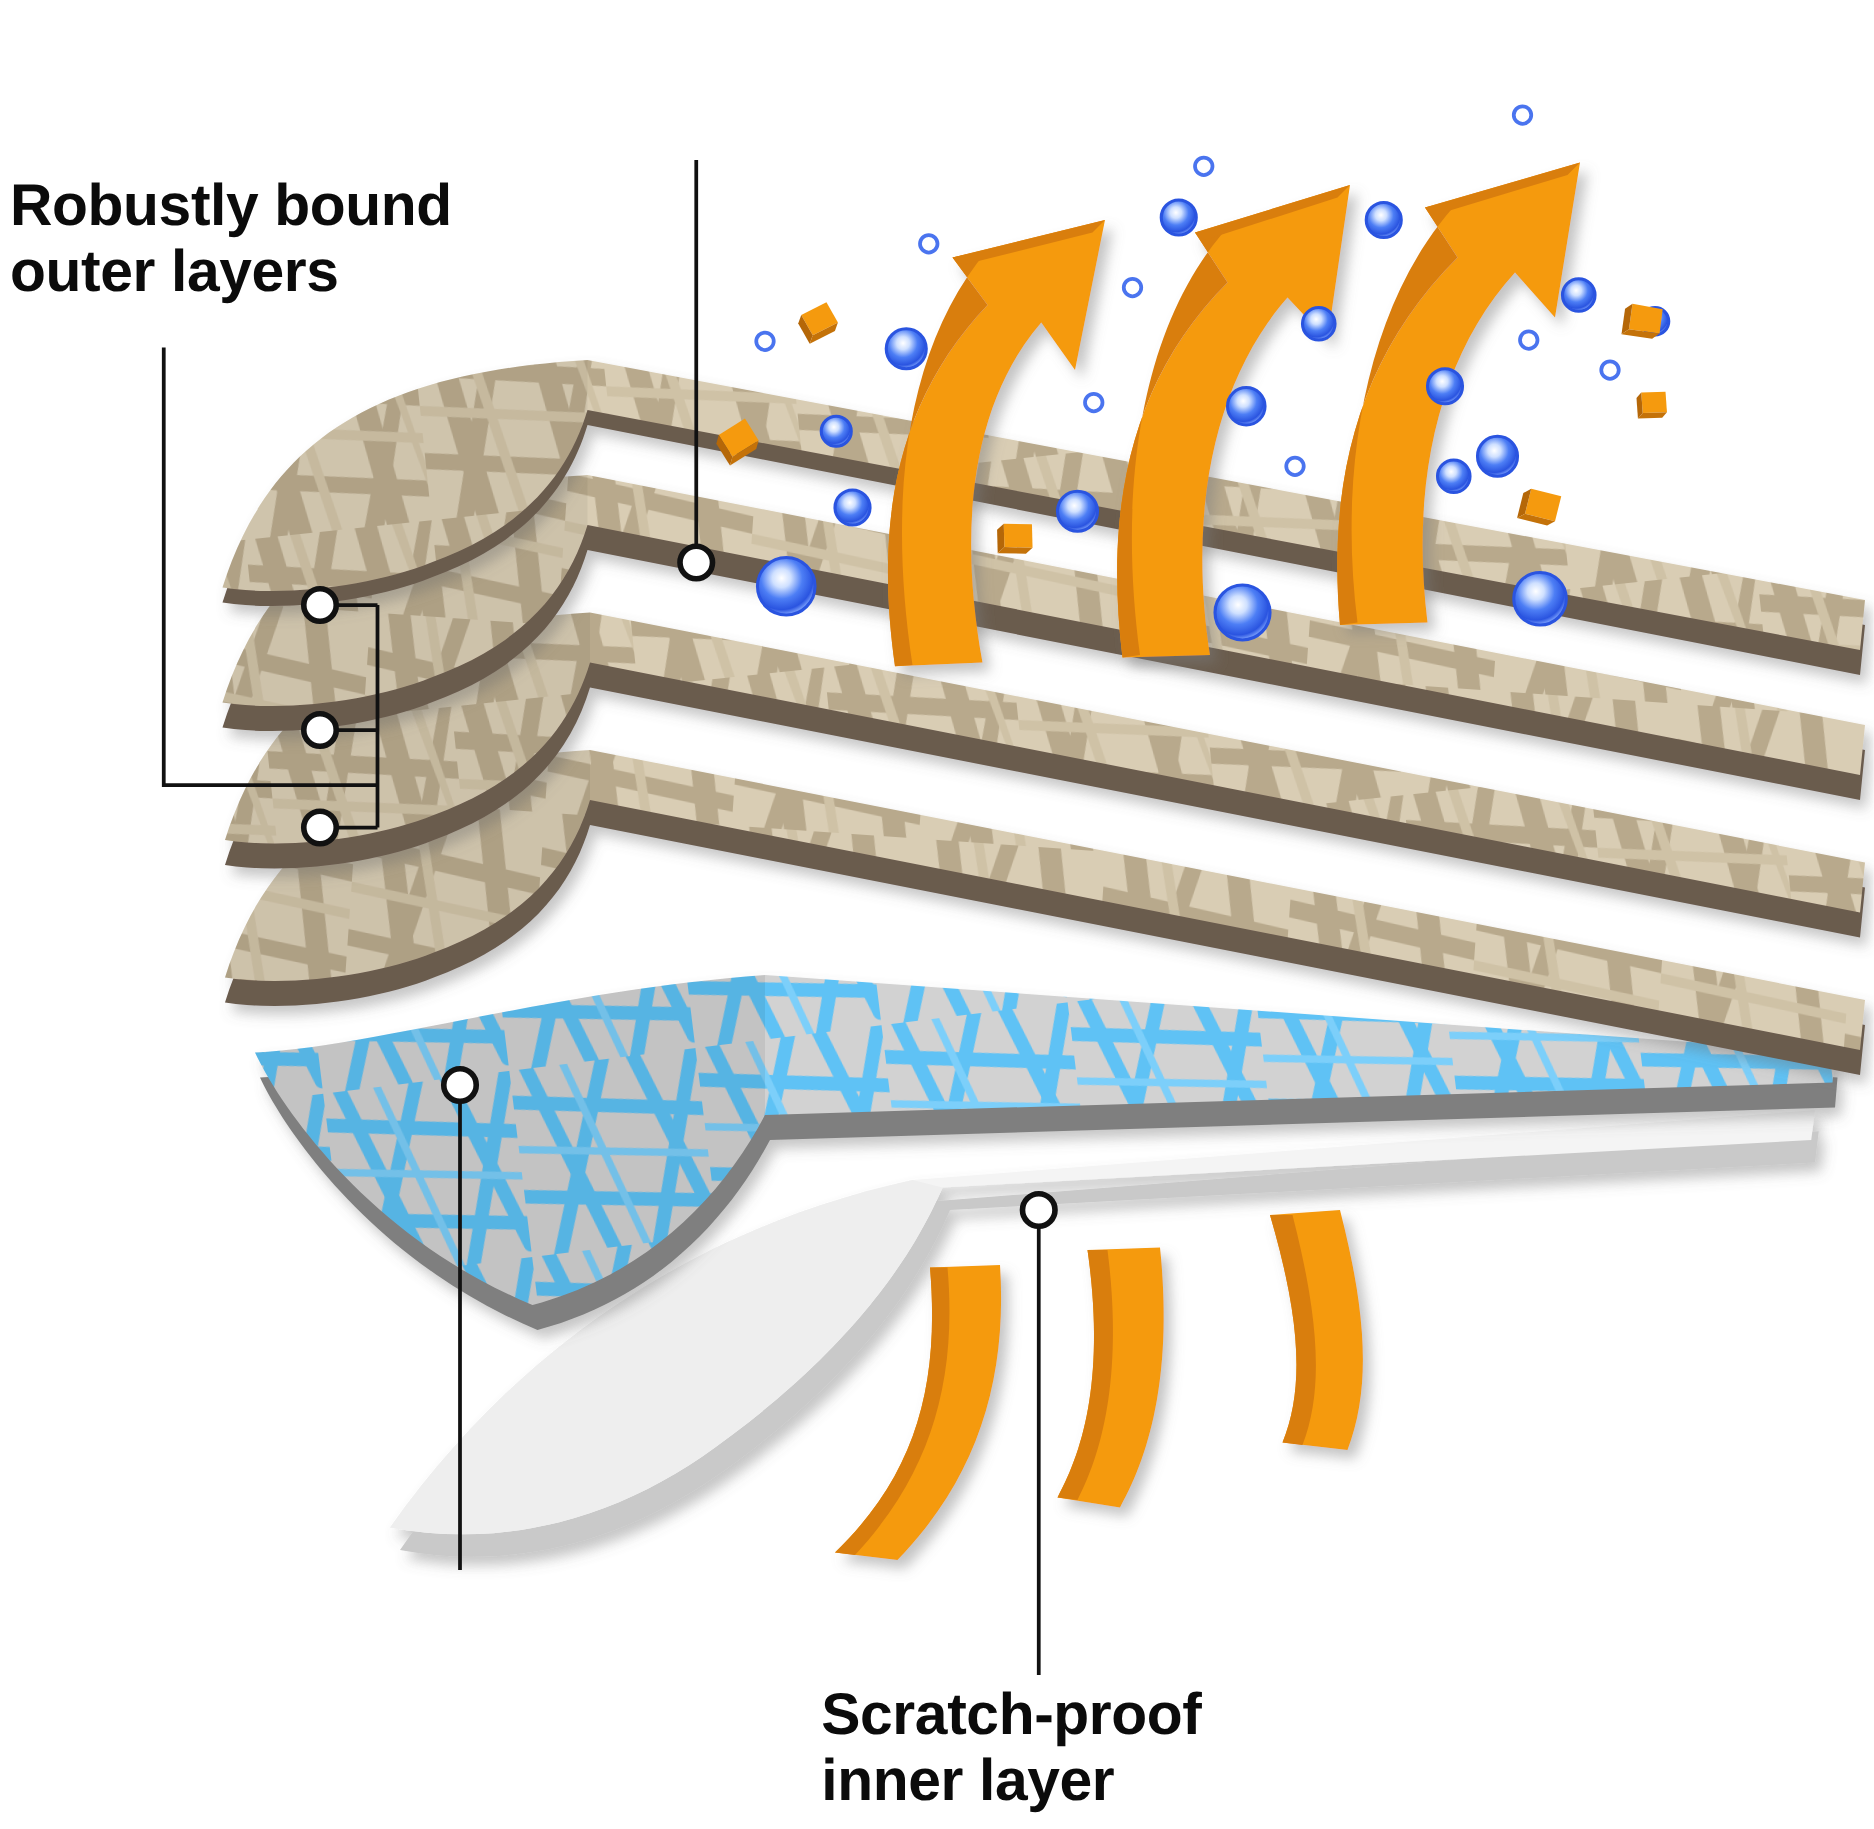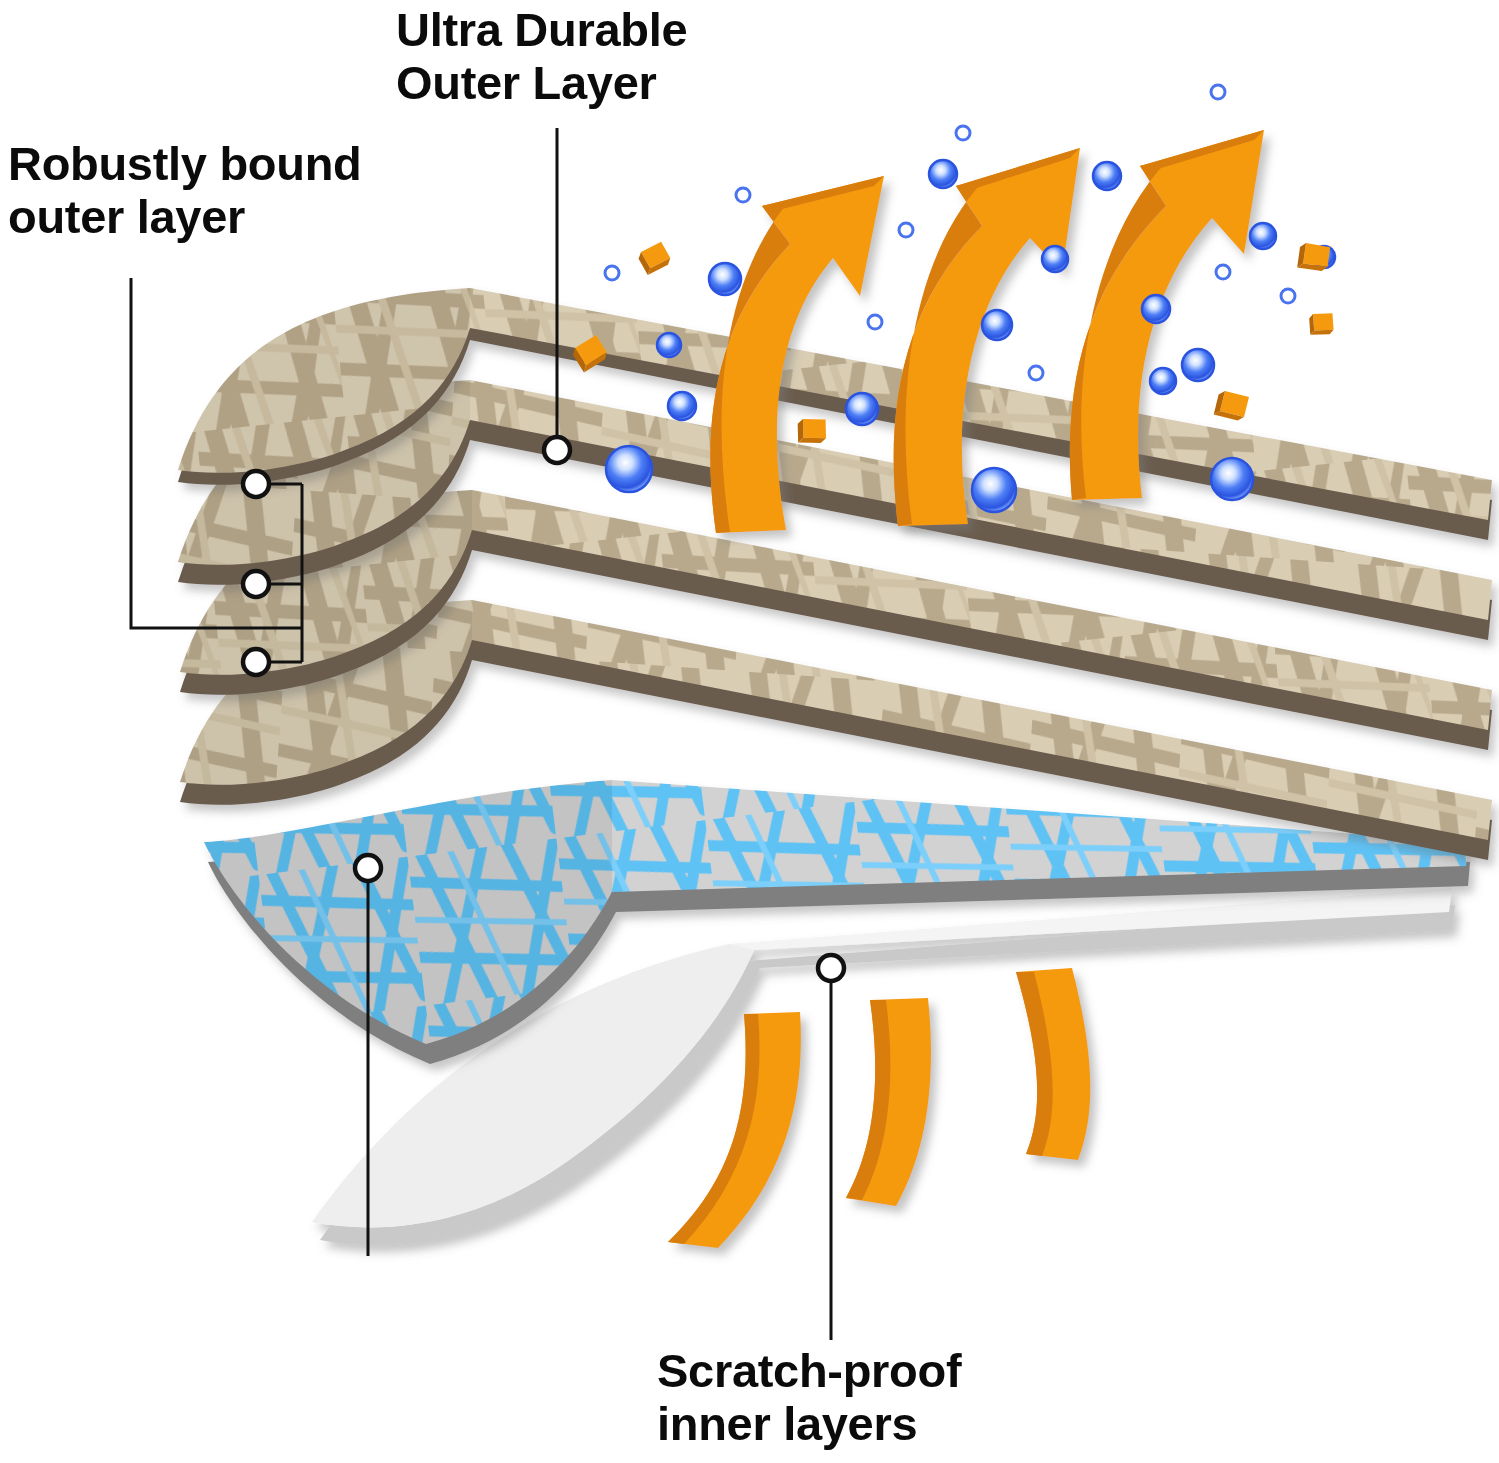--- a/index.html
+++ b/index.html
@@ -410,23 +410,21 @@
     <g stroke="#111111" stroke-width="4.5" fill="#ffffff">
       <circle cx="557" cy="450" r="13"></circle>
       <circle cx="256" cy="484" r="13"></circle>
       <circle cx="256" cy="584" r="13"></circle>
       <circle cx="256" cy="662" r="13"></circle>
       <circle cx="368" cy="868" r="13"></circle>
       <circle cx="831" cy="968" r="13"></circle>
     </g>
   </svg>
 
-  <div class="callout-label" id="label-outer-layer">Ultra Durable
-Outer Layer</div>
 
   <div class="callout-label" id="label-robust">Robustly bound
-outer layer</div>
+outer layers</div>
 
 
   <div class="callout-label" id="label-scratch">Scratch-proof
-inner layers</div>
+inner layer</div>
 
 </div>
 
 </body></html>

